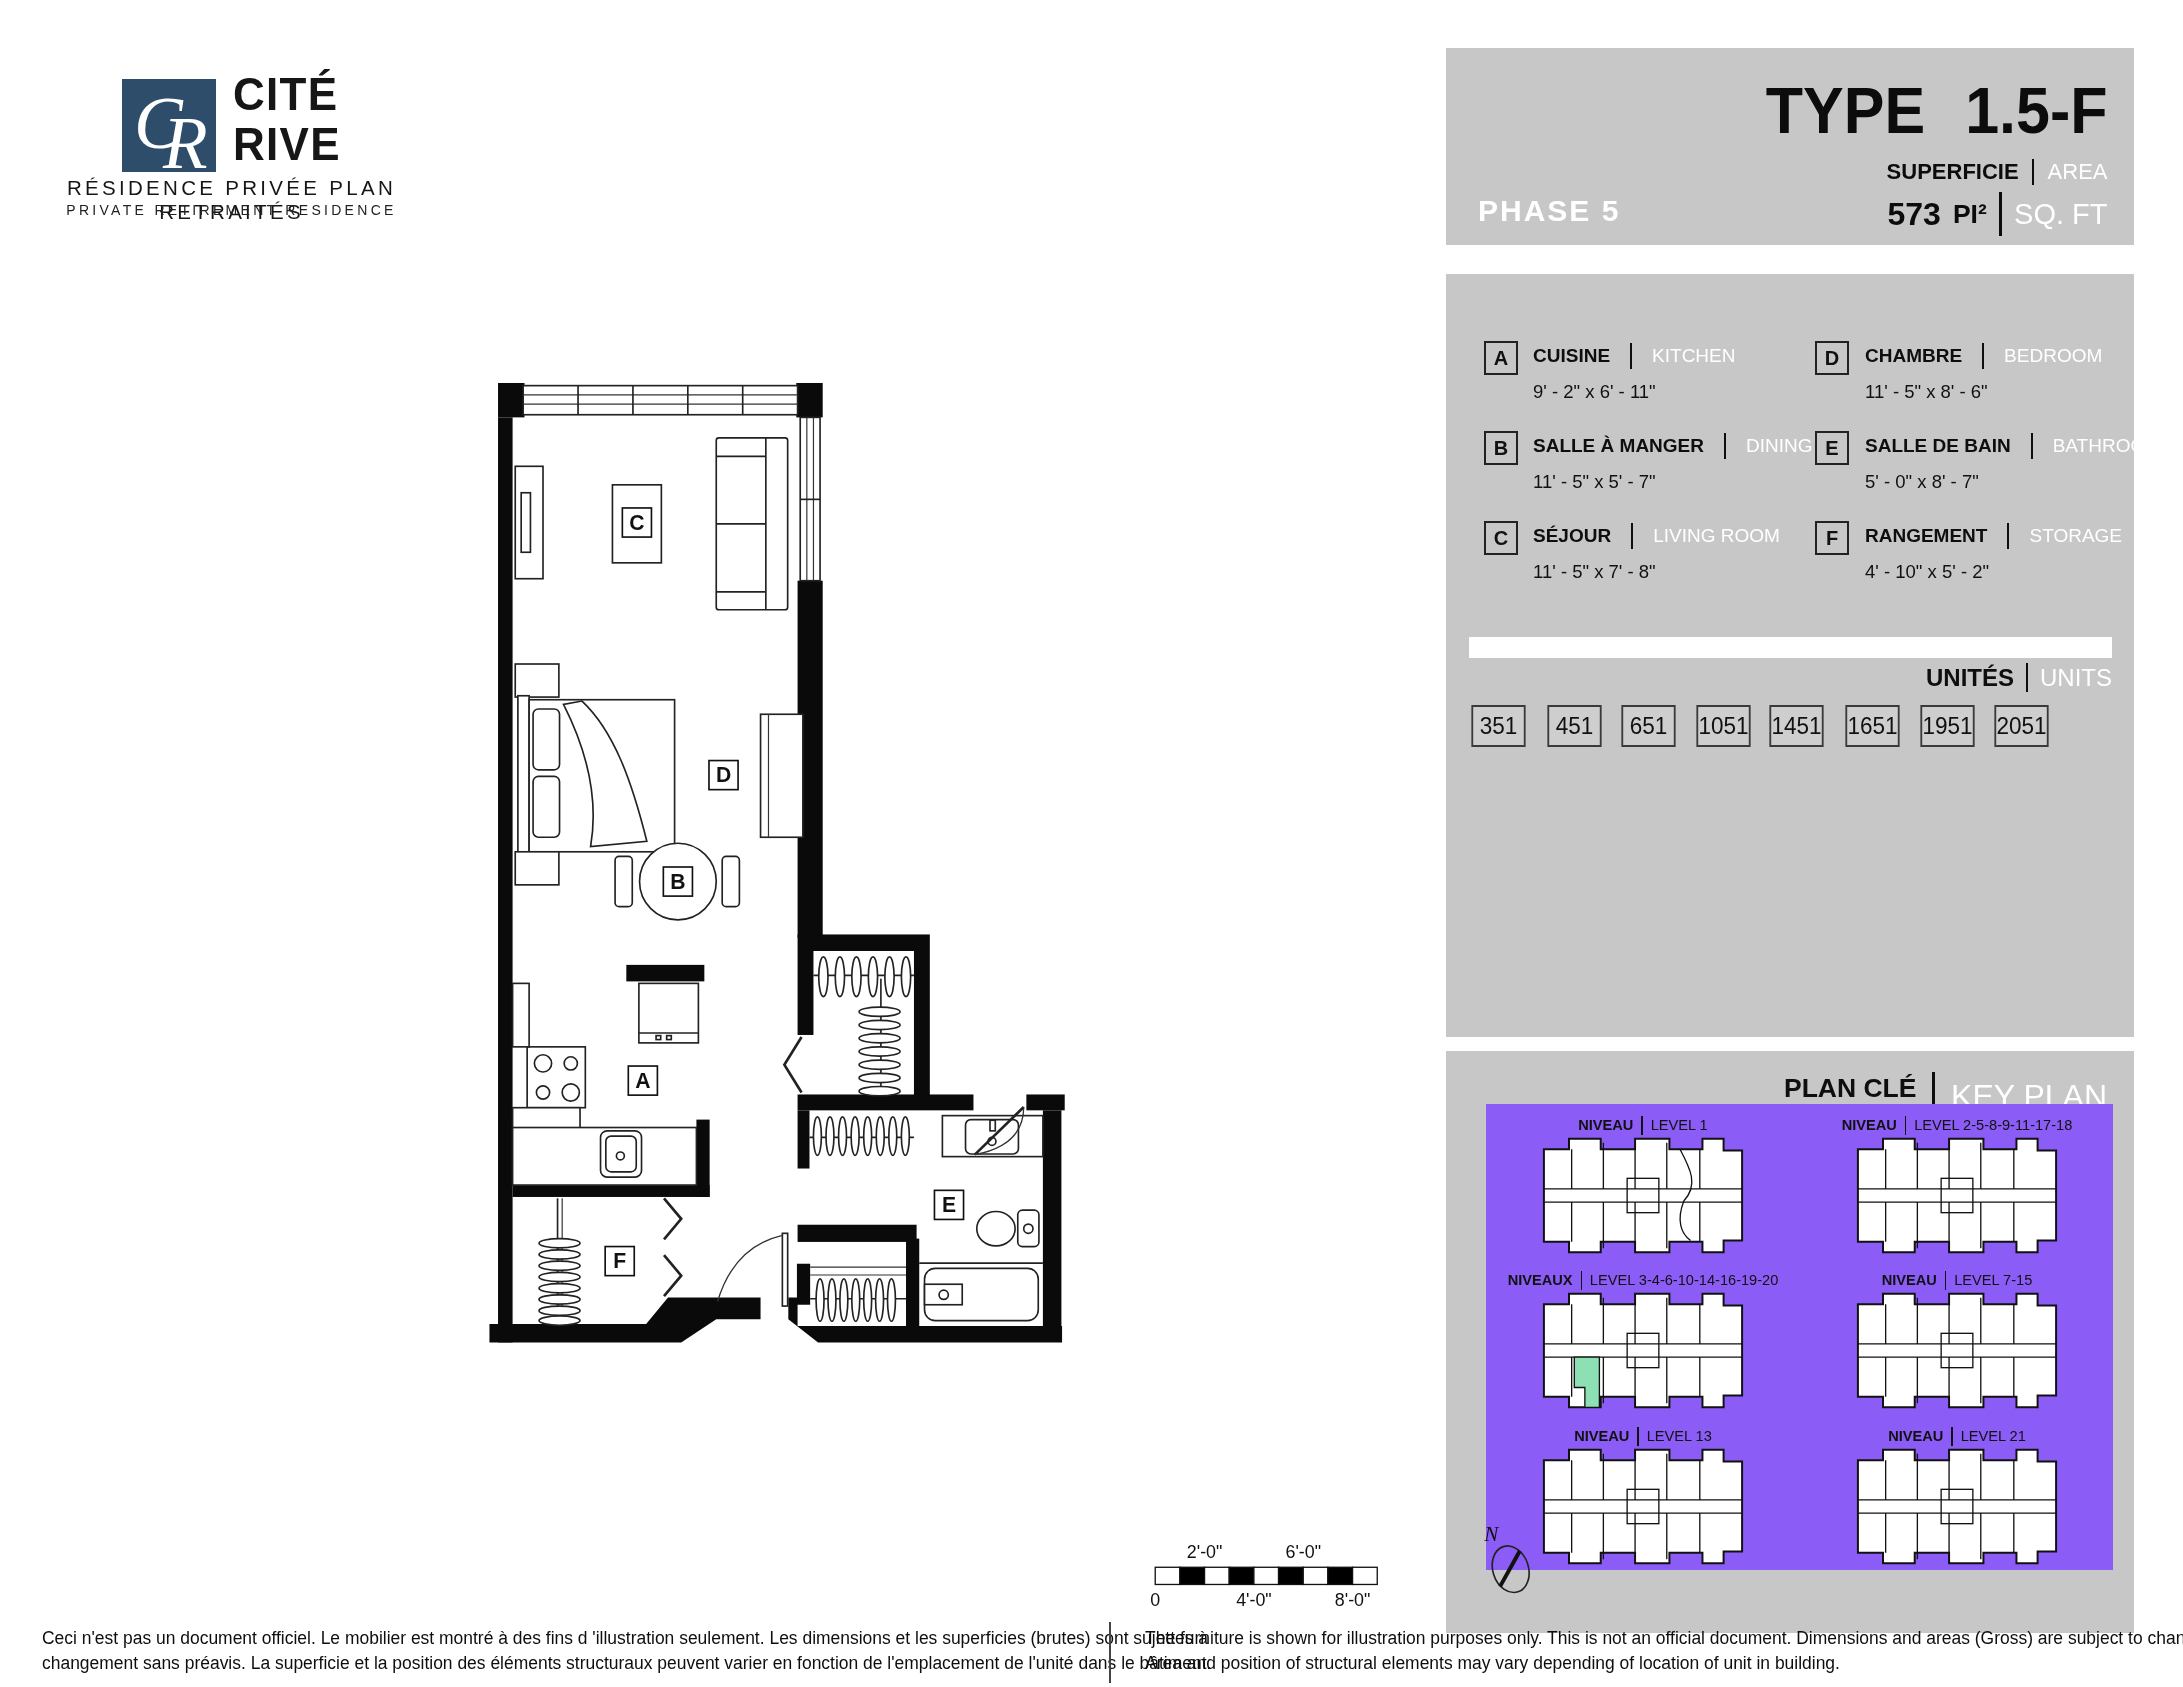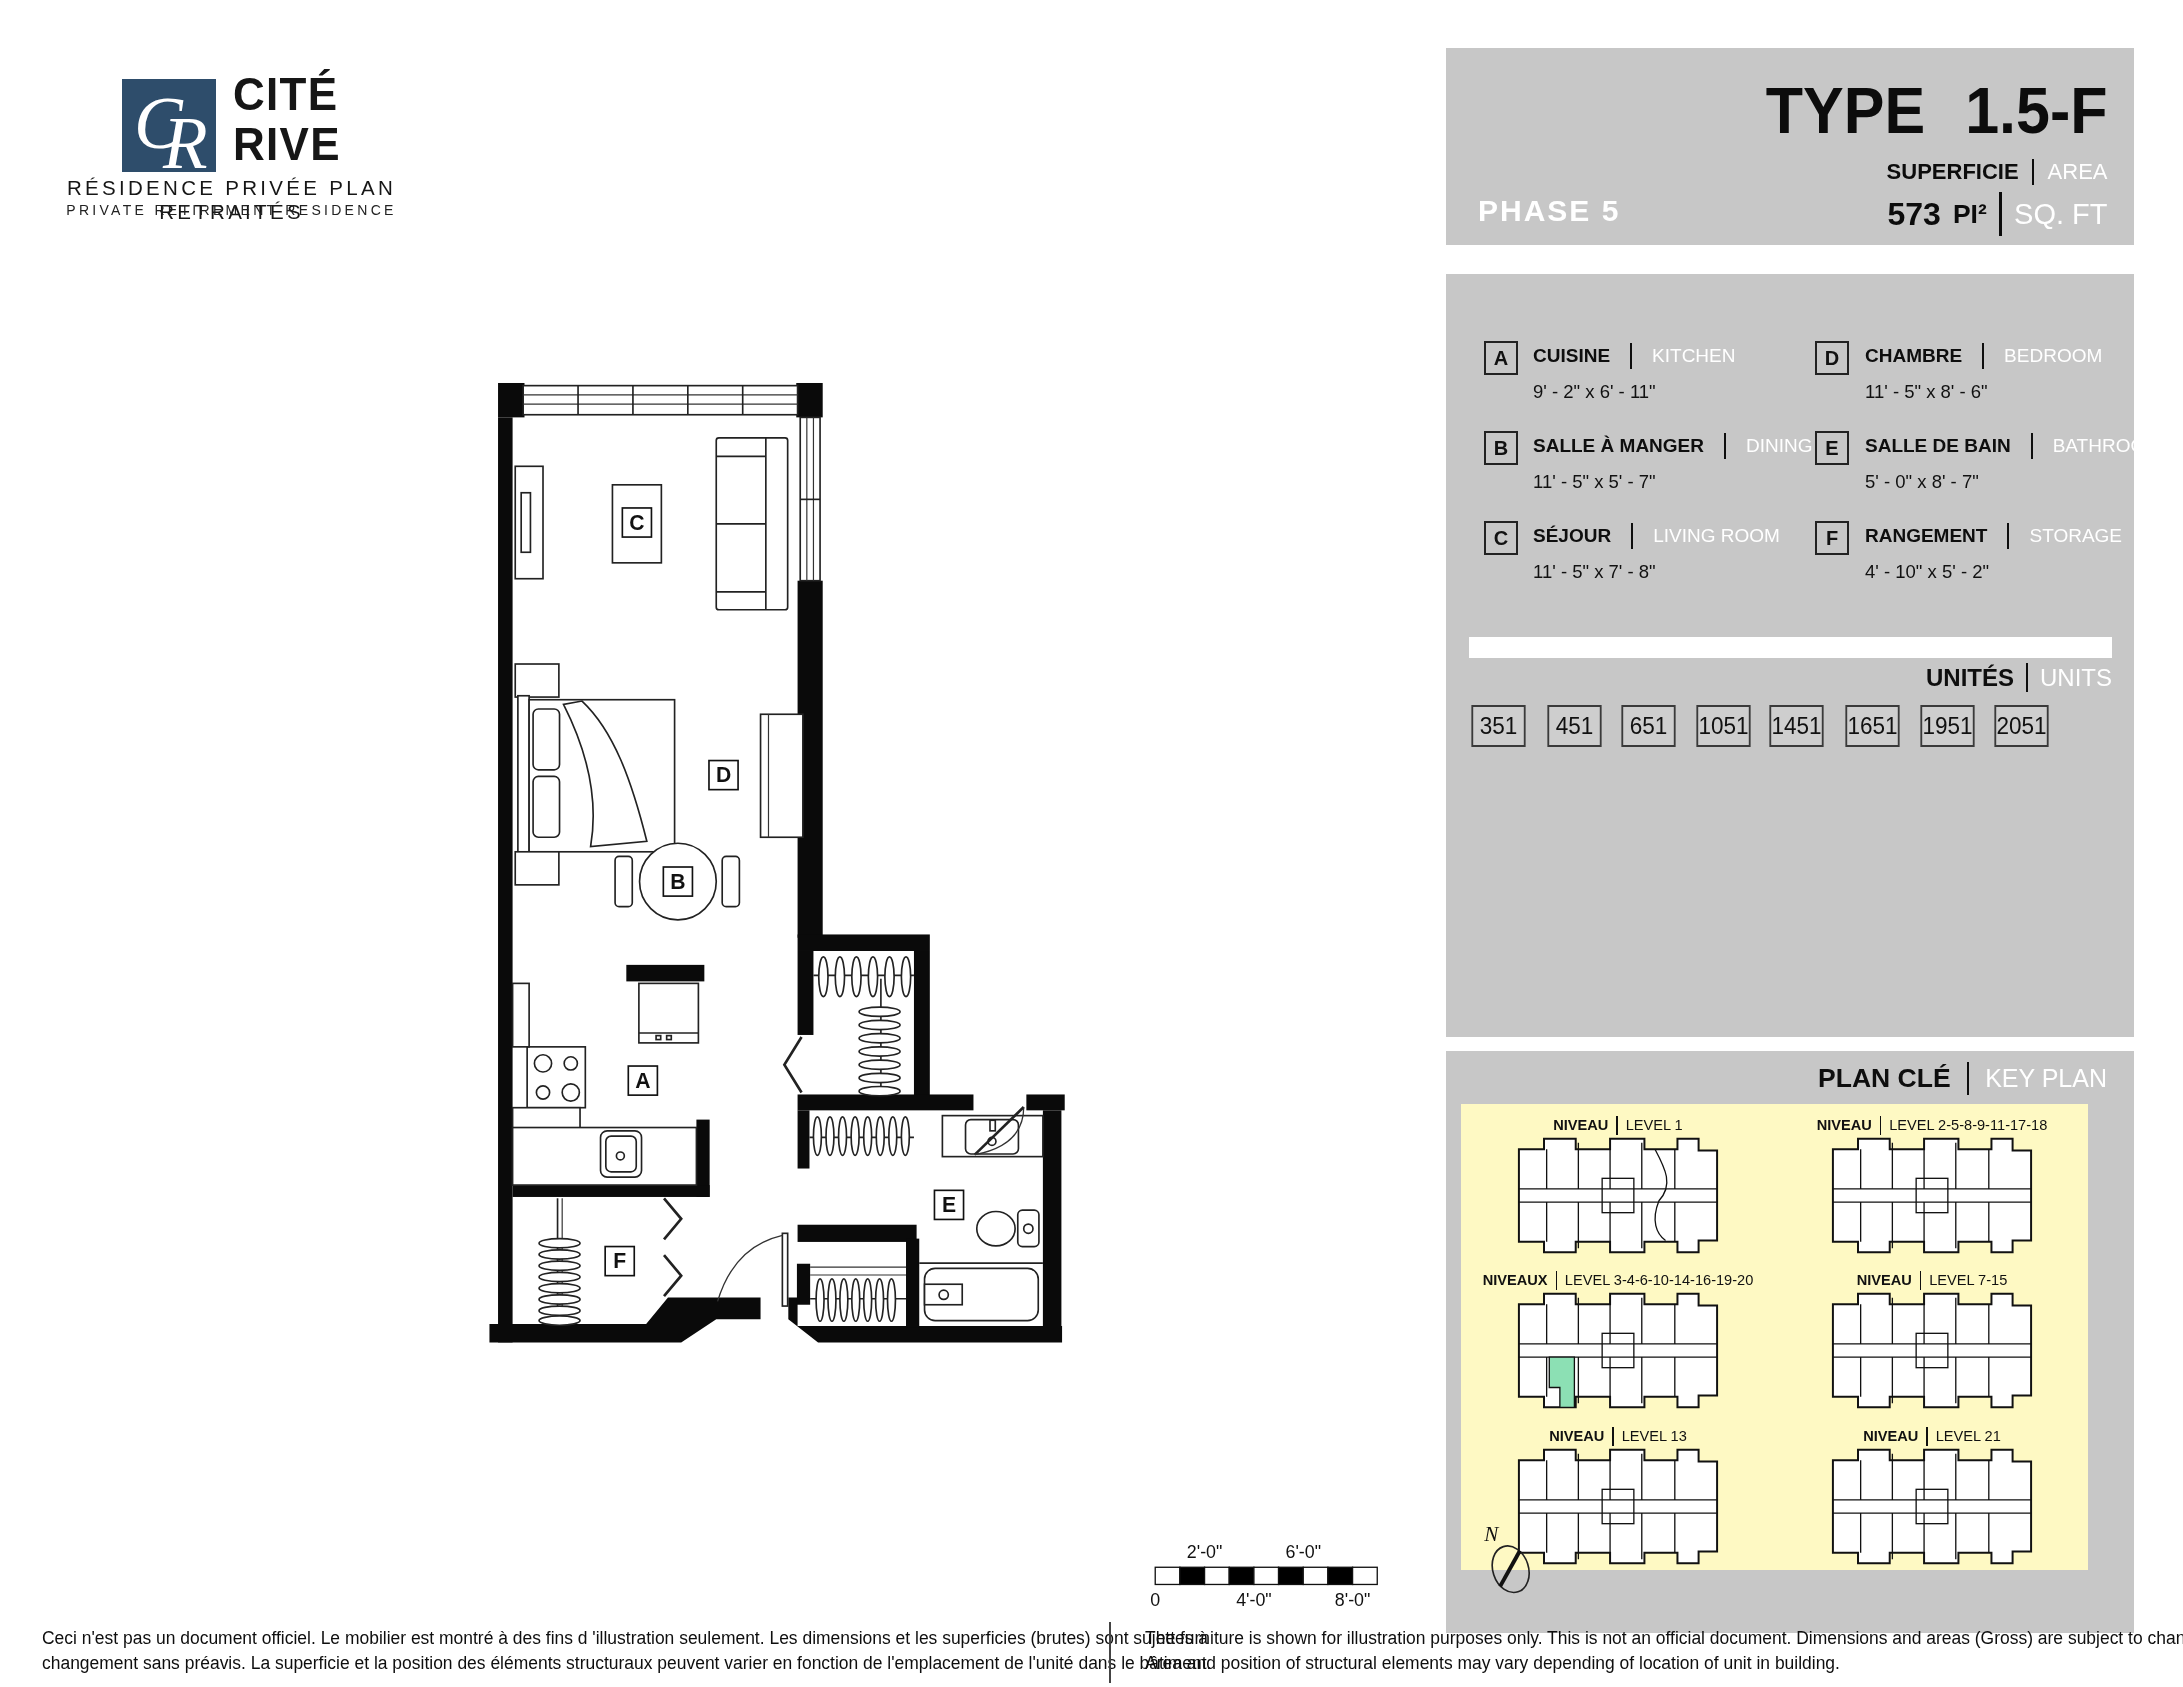--- a/index.html
+++ b/index.html
@@ -53,22 +53,22 @@
   .unites-row .dv{width:2px;height:29px;background:#0e0e0e;}
   .unites-row .en{font-size:24px;color:#fff;}
   .unit-chip{position:absolute;top:431px;width:55px;height:38px;border:2px solid #3a3a3a;background:#cecece;
              display:flex;align-items:center;justify-content:center;font-size:24.5px;color:#111;
              transform:scaleX(.92);}
 
   
   .kp-title{position:absolute;right:27px;top:10.6px;display:flex;align-items:center;gap:16px;}
   .kp-title .fr{font-weight:bold;font-size:26.5px;color:#0e0e0e;}
   .kp-title .dv{width:2.6px;height:33px;background:#0e0e0e;}
-  .kp-title .en{font-size:25px;color:#fff;}
-  .kp-white{position:absolute;left:15px;top:53px;width:627px;height:466px;background:#fef9c3;text-align:center;}
+  .kp-title .en{font-size:32px;color:#fff;margin-top:16px;}
+  .kp-white{position:absolute;left:40px;top:53px;width:627px;height:466px;background:#8b5cf6;text-align:center;}
   .kp-cell{position:absolute;width:314px;height:155px;}
   .kp-label{position:absolute;top:12px;left:0;width:100%;display:flex;justify-content:center;
             align-items:center;gap:8px;}
   .kp-label .fr{font-weight:bold;font-size:14.6px;color:#111;}
   .kp-label .dv{width:1.3px;height:18.5px;background:#111;}
   .kp-label .en{font-size:14.6px;color:#111;}
   .kp-svg{position:absolute;left:48px;top:30px;}
   .bld{fill:#fff;stroke:#111;stroke-width:3;}
   .bline{fill:none;stroke:#111;stroke-width:2;}
   .hl{fill:var(--hl,#8ce0b4);stroke:#111;stroke-width:2;}

